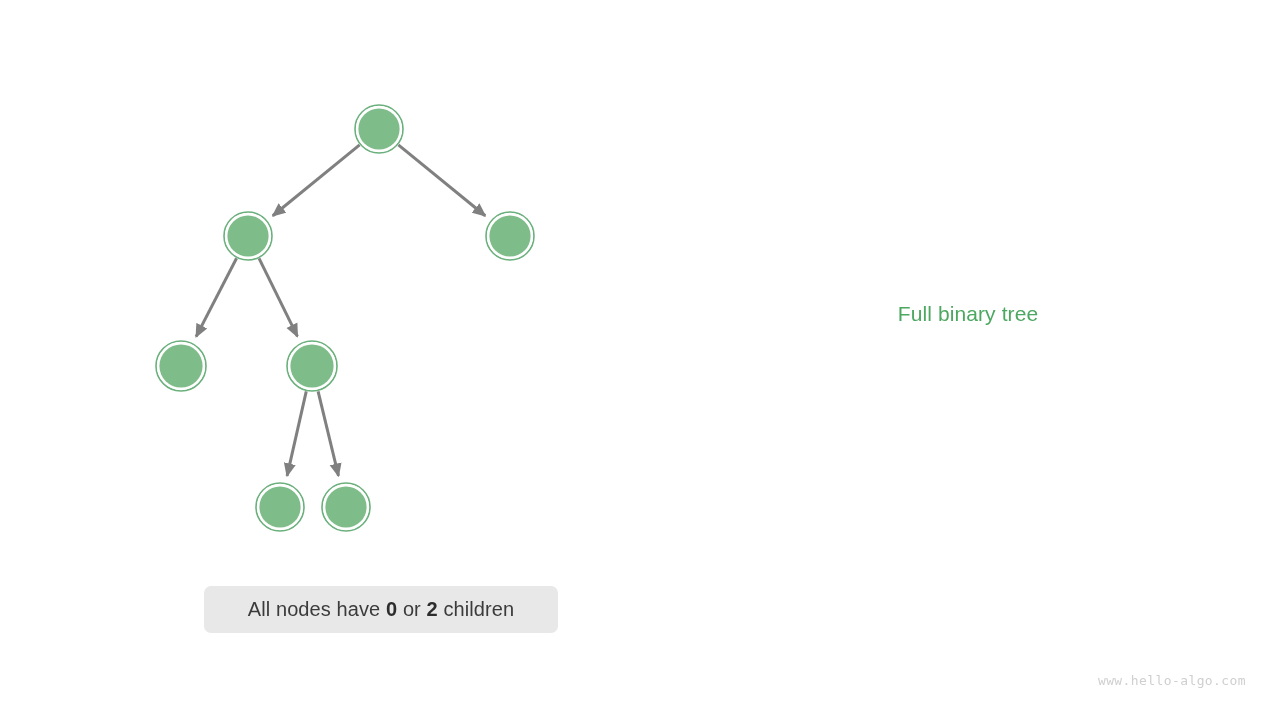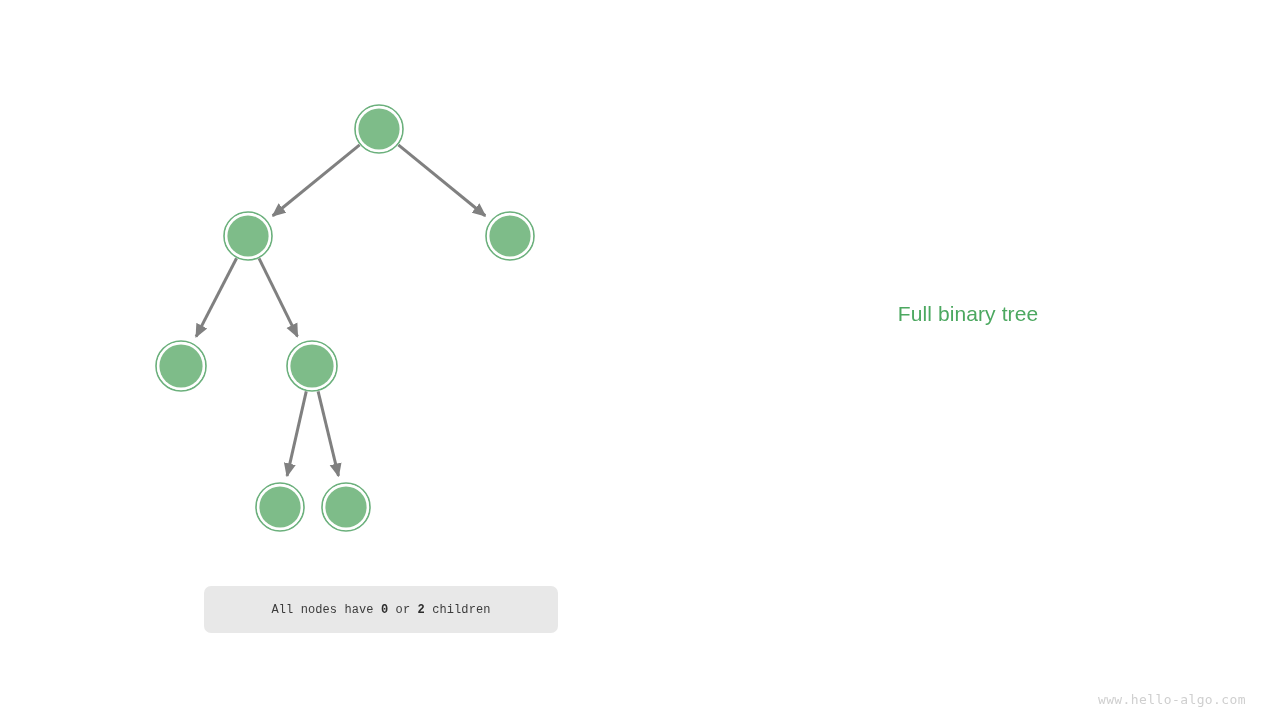--- a/index.html
+++ b/index.html
@@ -48,36 +48,36 @@
     width: 354px;
     height: 47px;
     box-sizing: border-box;
     background: #e8e8e8;
     border-radius: 7px;
     display: flex;
     align-items: center;
     justify-content: center;
   }
   #caption-text {
-    font-family: Liberation Mono, monospace;
-    font-size: 12px;
+    font-family: Liberation Sans, sans-serif;
+    font-size: 20px;
     color: #3b3b3b;
     white-space: nowrap;
     letter-spacing: 0.1px;
   }
   #caption-text b {
     font-weight: bold;
     color: #2d2d2d;
   }
 
   
   #watermark {
     position: absolute;
     right: 34px;
-    bottom: 13px;
+    bottom: 32px;
     font-family: "DejaVu Sans Mono", "Liberation Mono", monospace;
     font-size: 13px;
     color: #cfcfcf;
     letter-spacing: 0.4px;
     white-space: nowrap;
   }
 </style>
 </head>
 <body>
 

